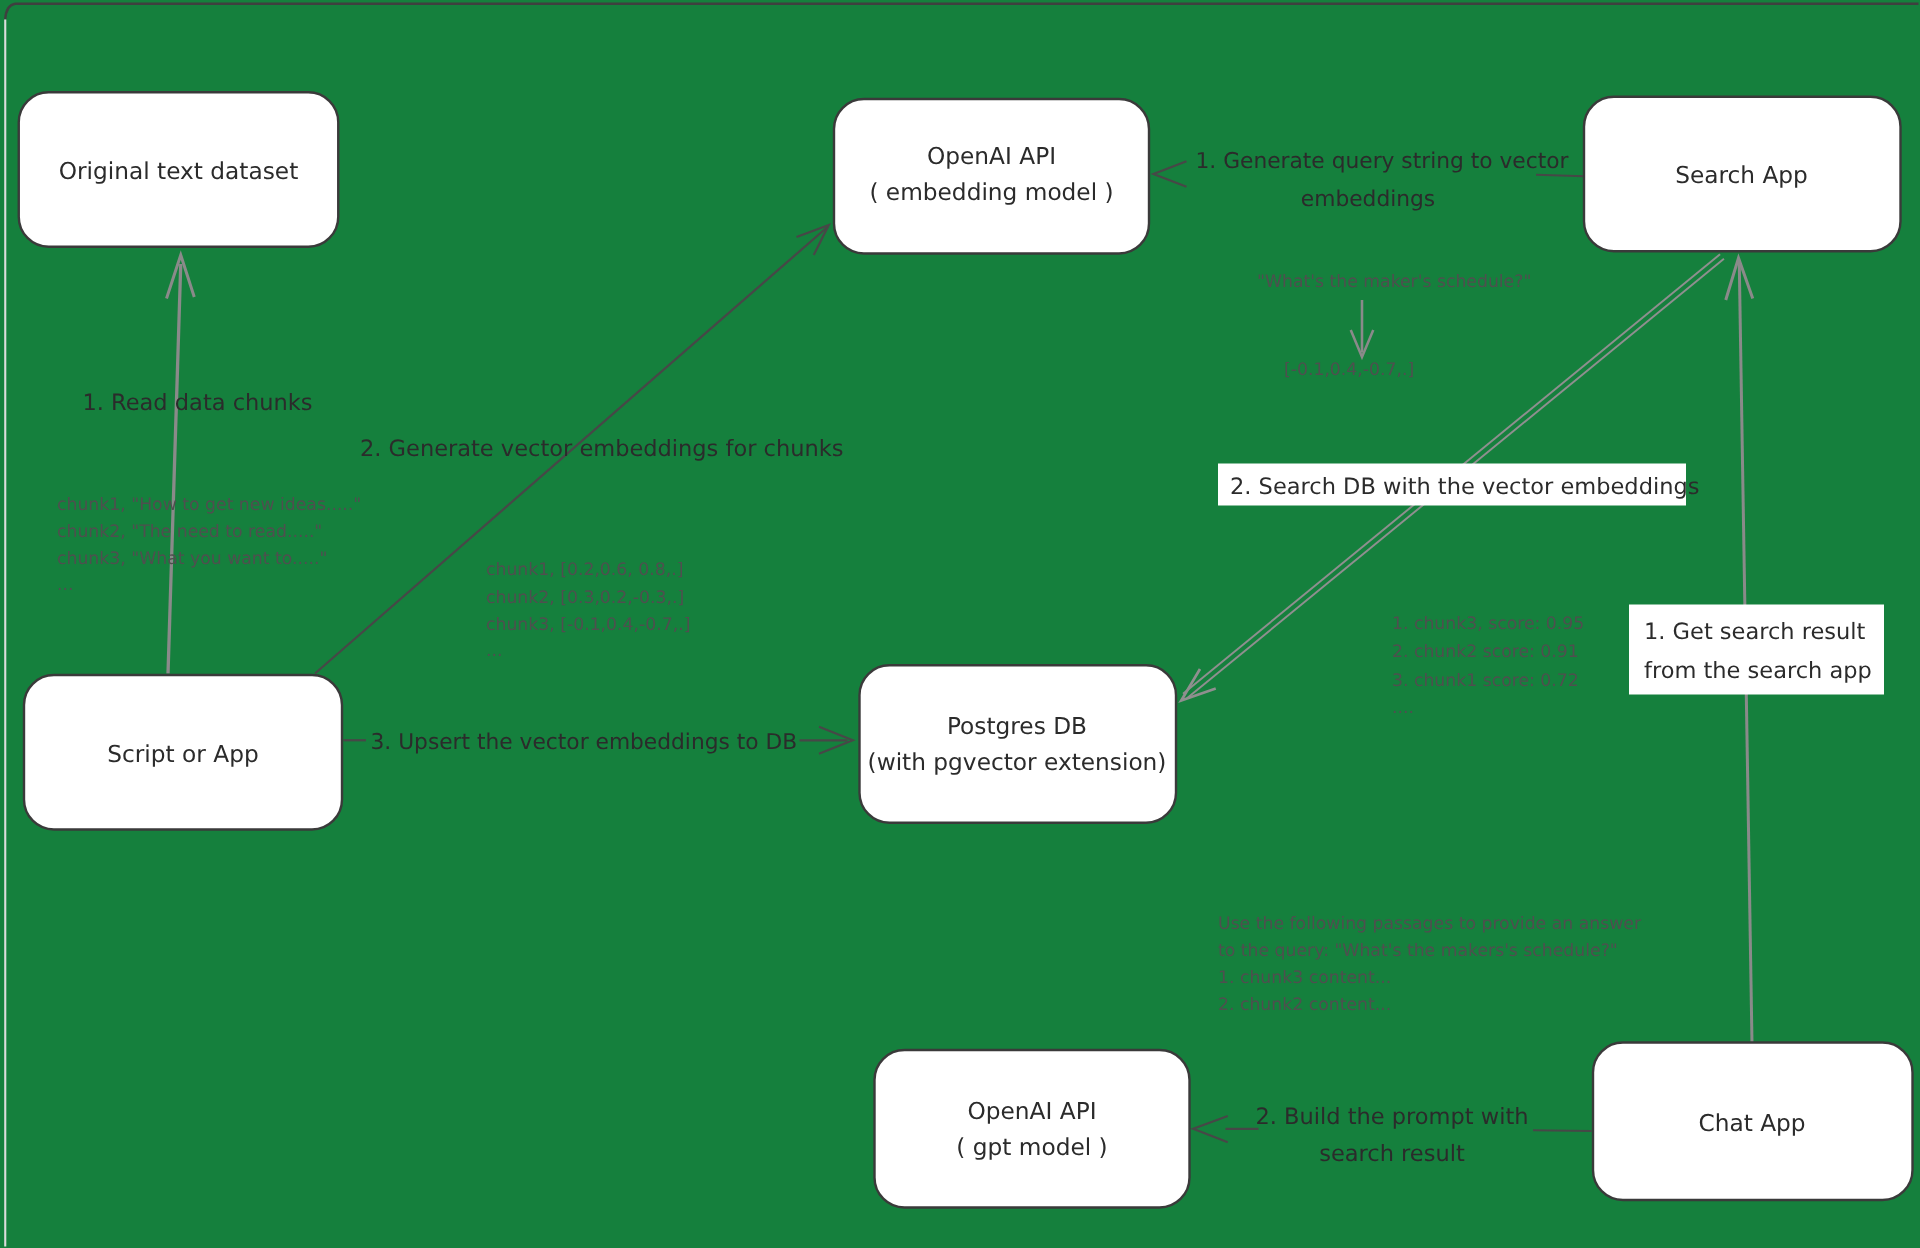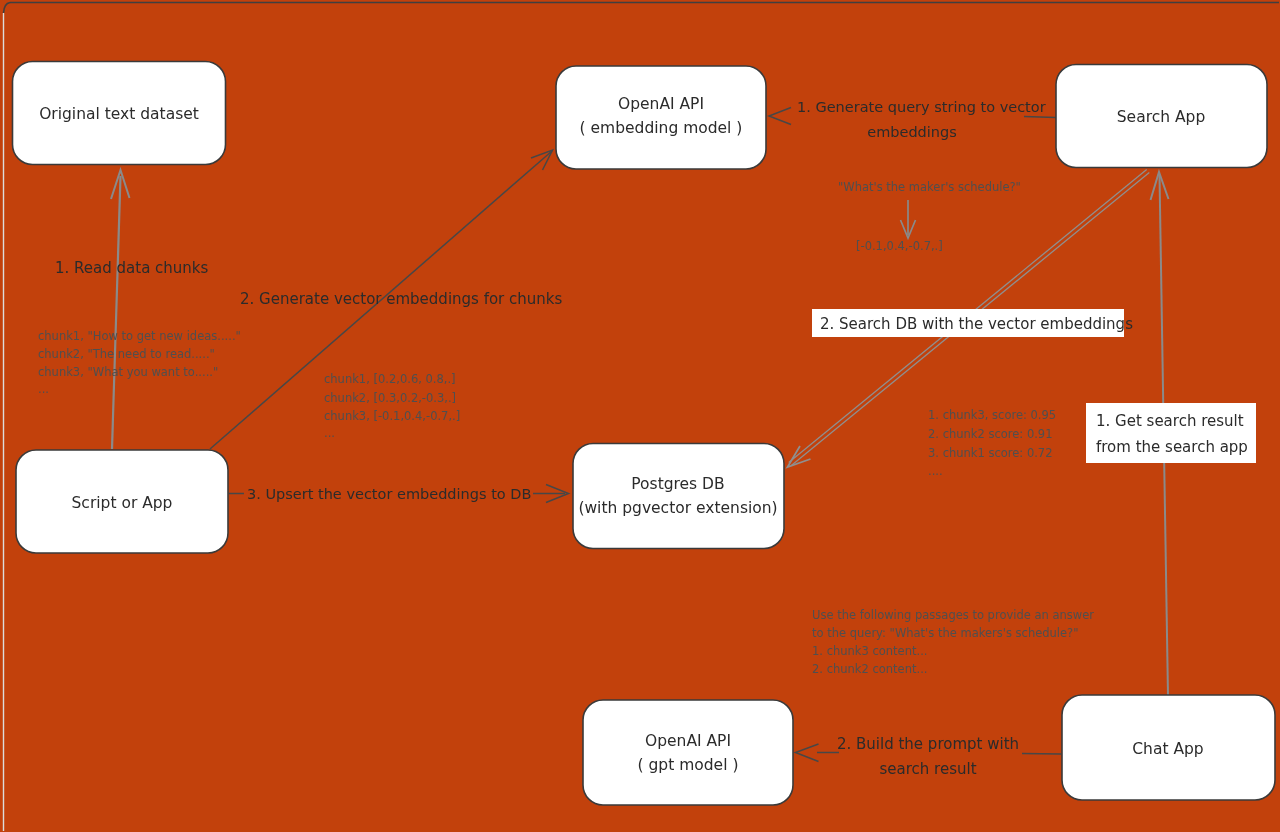--- a/index.html
+++ b/index.html
@@ -1,16 +1,16 @@
 <!DOCTYPE html>
 <html><head>
 <meta charset="utf-8">
 <style>
   html,body{margin:0;padding:0;background:#ffffff;}
-  .stage{position:relative;width:1280px;height:832px;background:#c2410c;overflow:hidden;}
+  .stage{position:relative;width:1280px;height:832px;background:#15803d;overflow:hidden;}
   svg{position:absolute;top:0;left:0;}
   text{font-family:"DejaVu Sans", sans-serif;}
   .node-box{fill:#ffffff;stroke:#3a3a3a;stroke-width:1.6;}
   .node-label{font-size:15.5px;fill:#2b2b2b;text-anchor:middle;}
   .edge-label{font-size:15px;fill:#2b2b2b;}
   .edge-label--center{text-anchor:middle;}
   .edge-label--sm{font-size:14.5px;}
   .note{font-size:11.5px;fill:#4f4f4f;}
   .ln-dark{stroke:#474747;stroke-width:1.5;fill:none;}
   .ln-gray{stroke:#8a8a8a;stroke-width:2;fill:none;}

